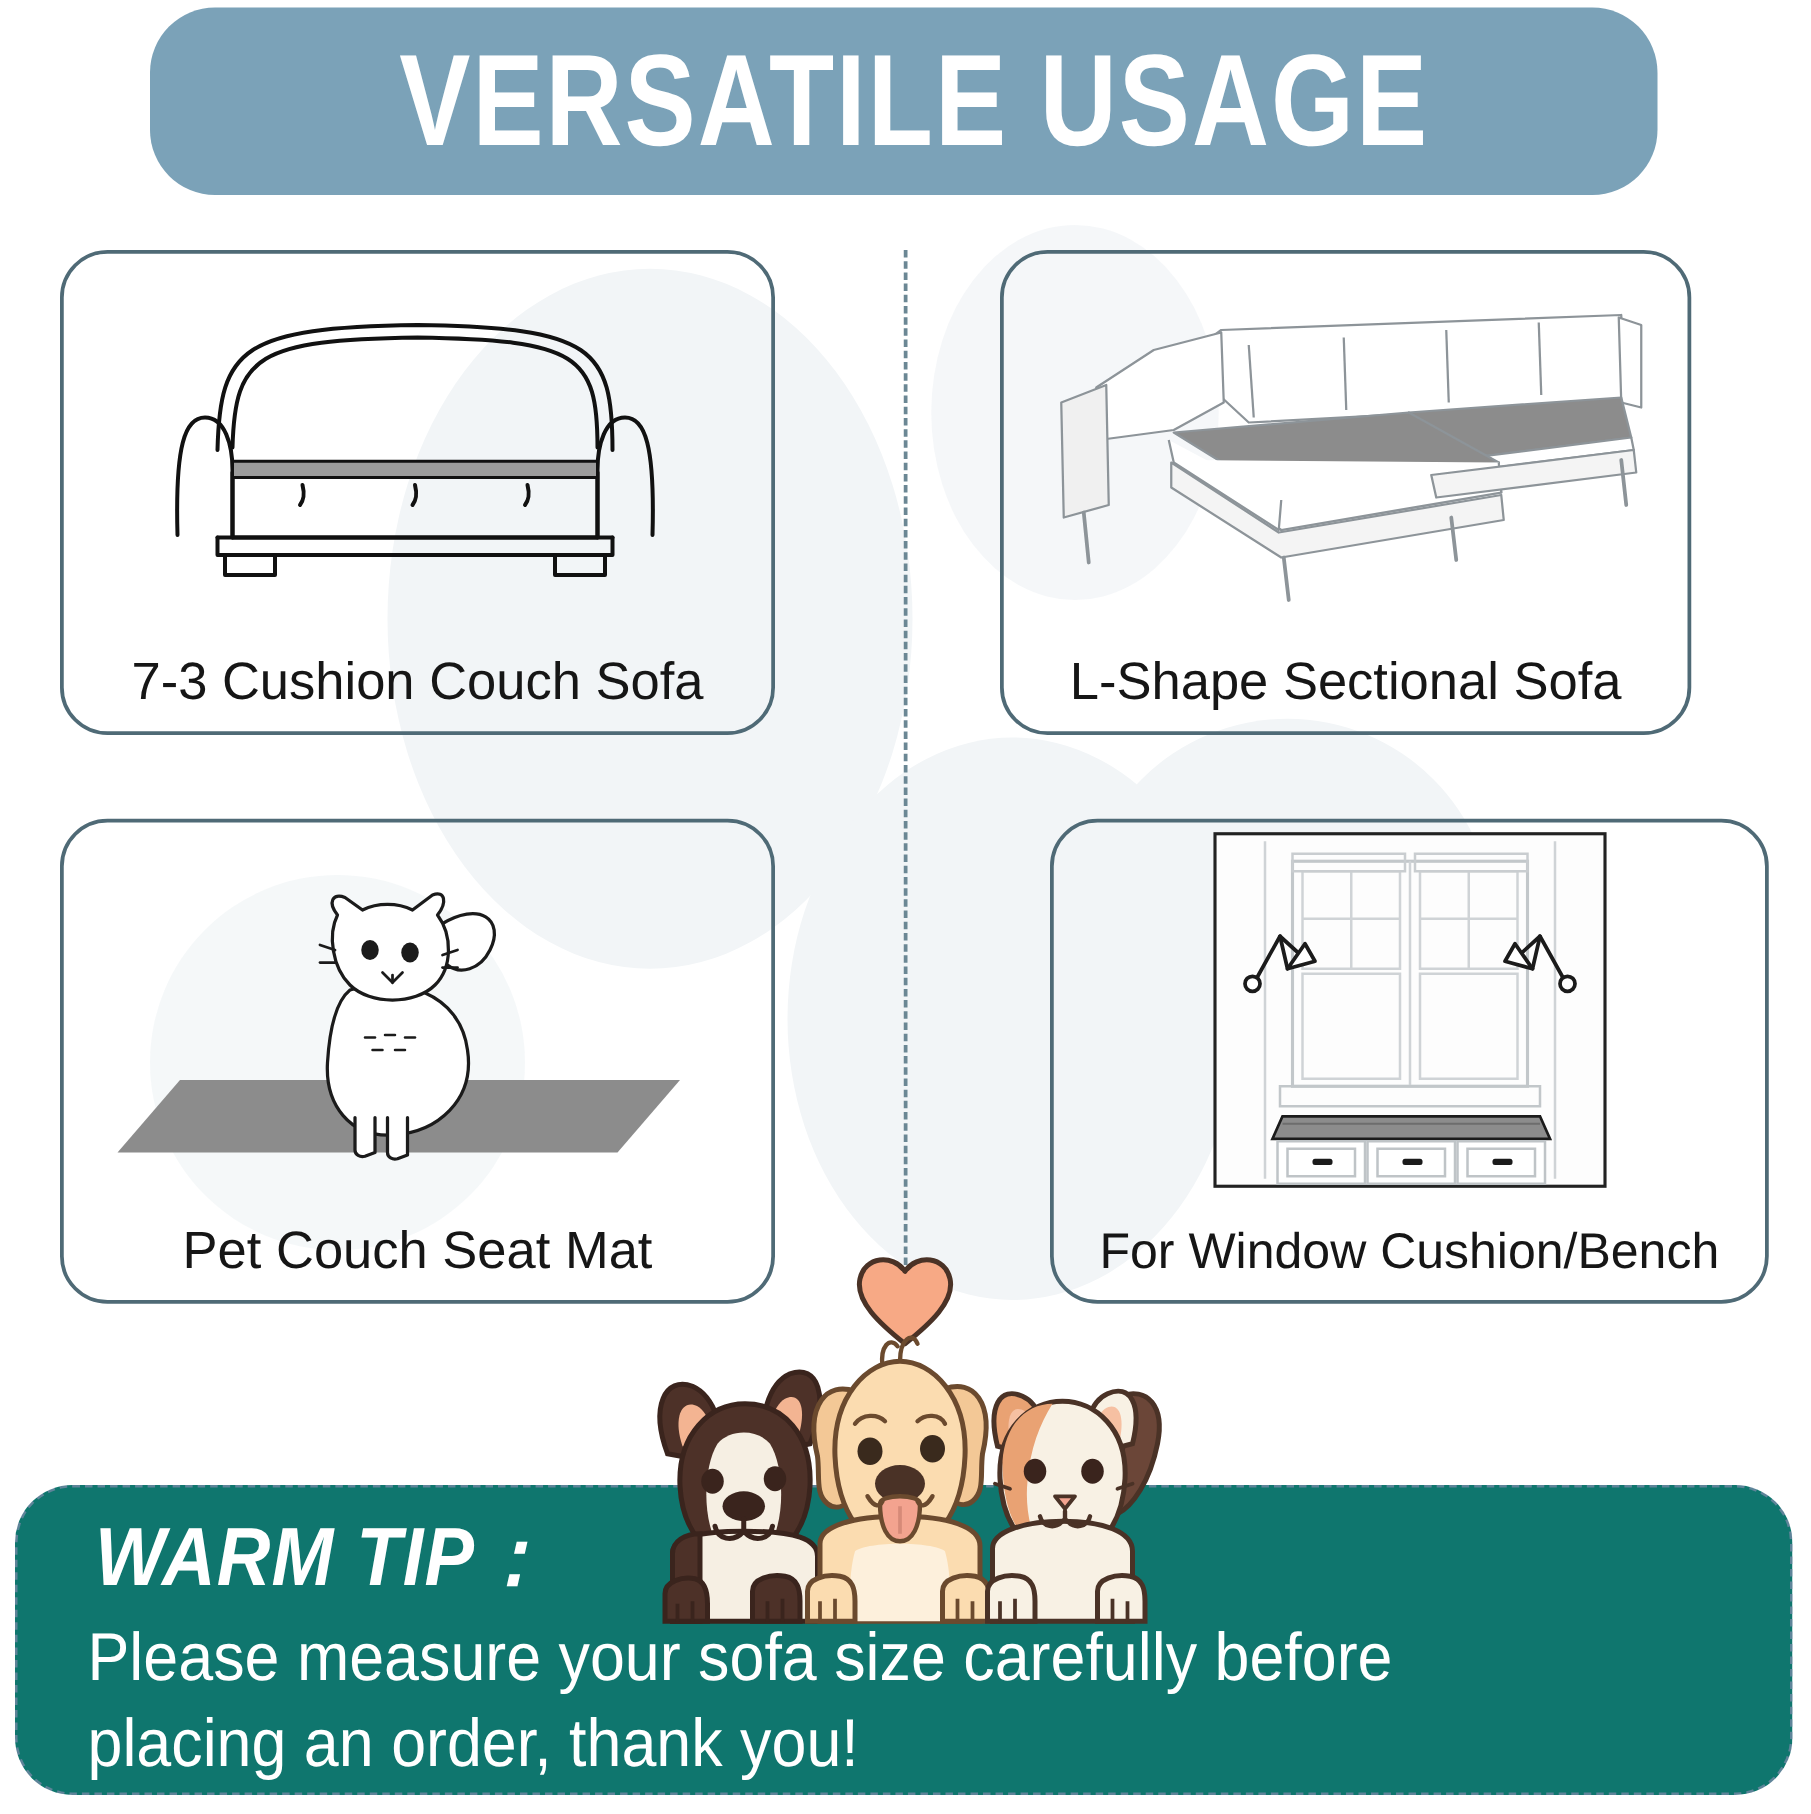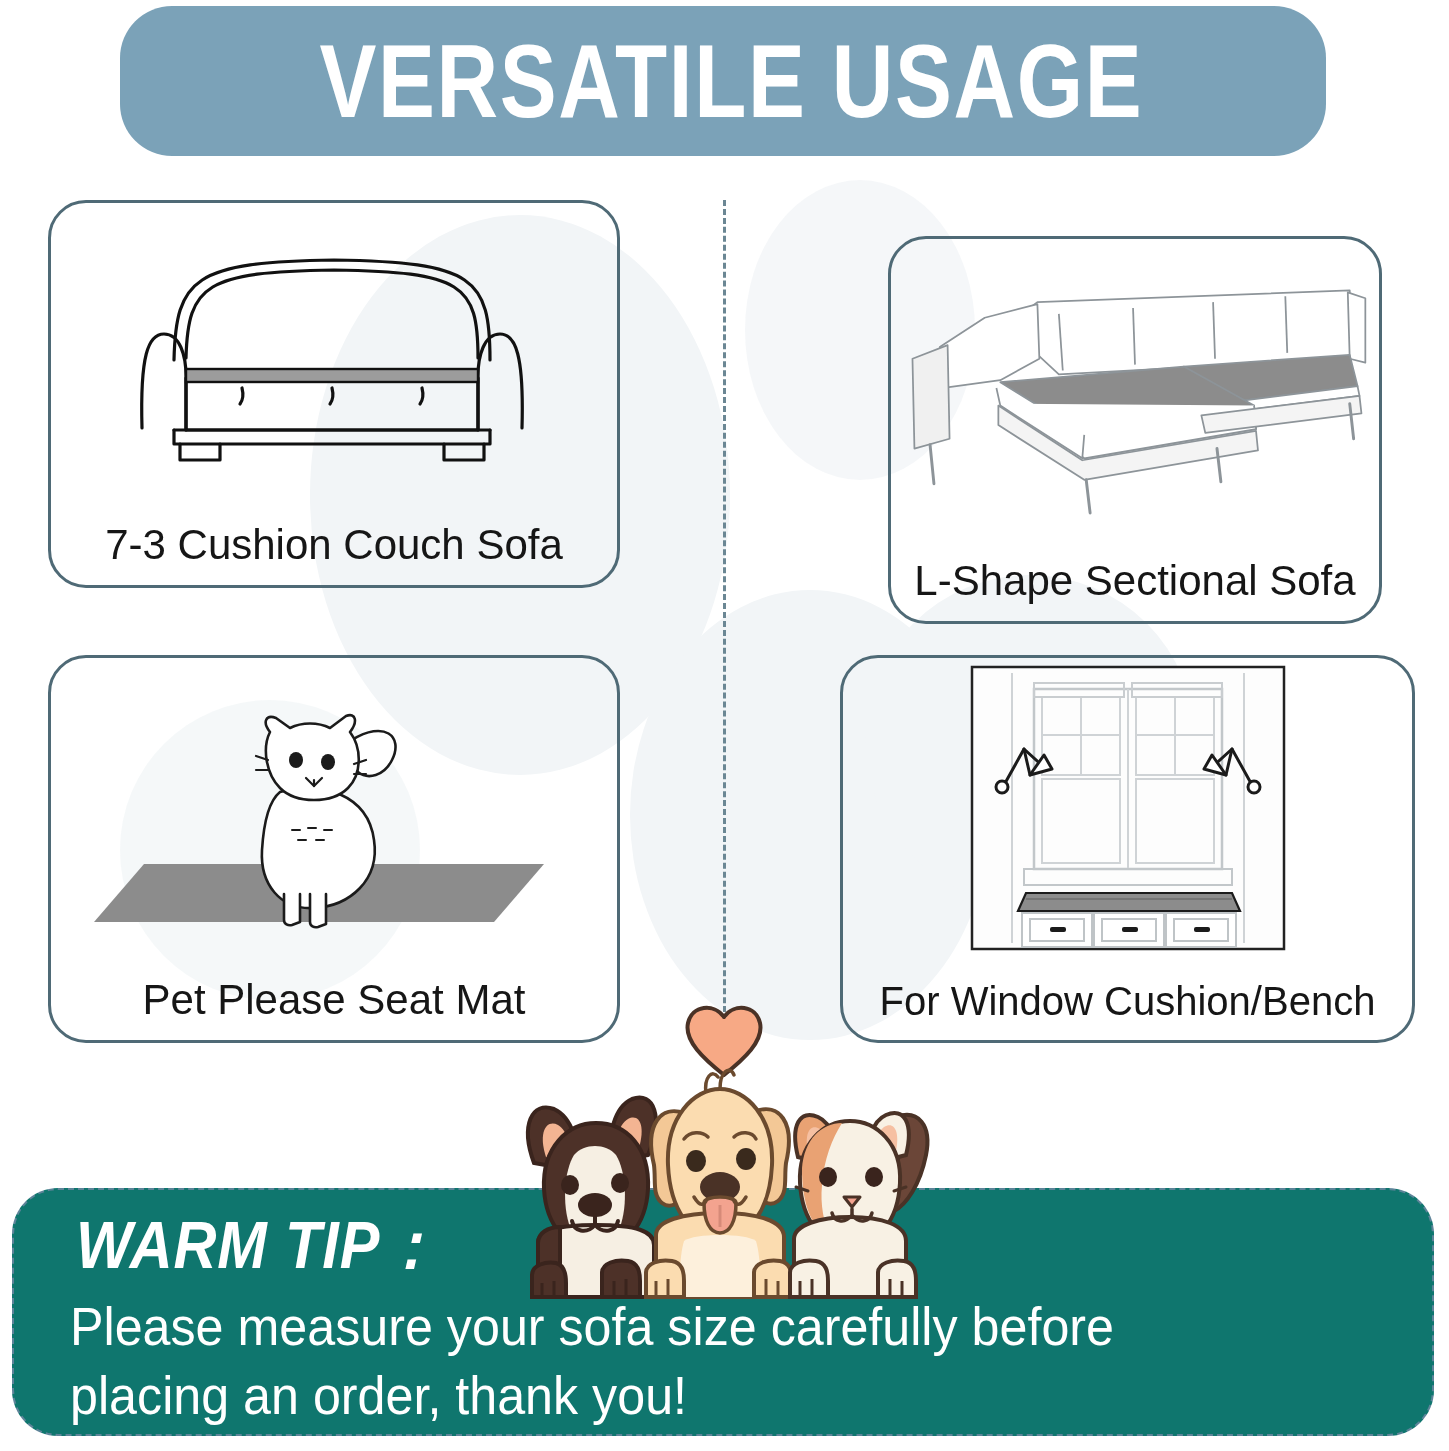--- a/index.html
+++ b/index.html
@@ -82,21 +82,21 @@
   }
   .card {
     position: absolute;
     box-sizing: border-box;
     border: 3px solid #4f6a76;
     border-radius: 38px;
     background: transparent;
     overflow: hidden;
   }
   .card-1 { left: 48px;  top: 200px; width: 572px; height: 388px; }
-  .card-2 { left: 888px; top: 200px; width: 494px; height: 388px; margin-top: 36px; }
+  .card-2 { left: 800px; top: 200px; width: 553px; height: 388px; }
   .card-3 { left: 48px;  top: 655px; width: 572px; height: 388px; }
   .card-4 { left: 840px; top: 655px; width: 575px; height: 388px; padding-left: 37px; }
 
   .card-art {
     position: absolute;
     left: 0;
     top: 0;
     width: 100%;
     height: 300px;
     display: flex;
@@ -296,21 +296,21 @@
 
         <g stroke="#1b1b1b" stroke-width="2" stroke-linecap="round">
           <path d="M208 162 L216 162"></path>
           <path d="M224 160 L232 160"></path>
           <path d="M240 162 L248 162"></path>
           <path d="M214 172 L222 172"></path>
           <path d="M232 172 L240 172"></path>
         </g>
       </svg>
     </div>
-    <div class="card-label">Pet Please Seat Mat</div>
+    <div class="card-label">Pet Couch Seat Mat</div>
   </div>
 
   <div class="card card-4">
     <div class="card-art">
       <svg width="320" height="290" viewBox="0 0 320 290">
         <rect x="4" y="4" width="312" height="282" fill="#fdfdfd" stroke="#222222" stroke-width="2.5"></rect>
         <g fill="none" stroke="#cfd3d6" stroke-width="2">
 
           <line x1="44" y1="10" x2="44" y2="280"></line>
           <line x1="276" y1="10" x2="276" y2="280"></line>

